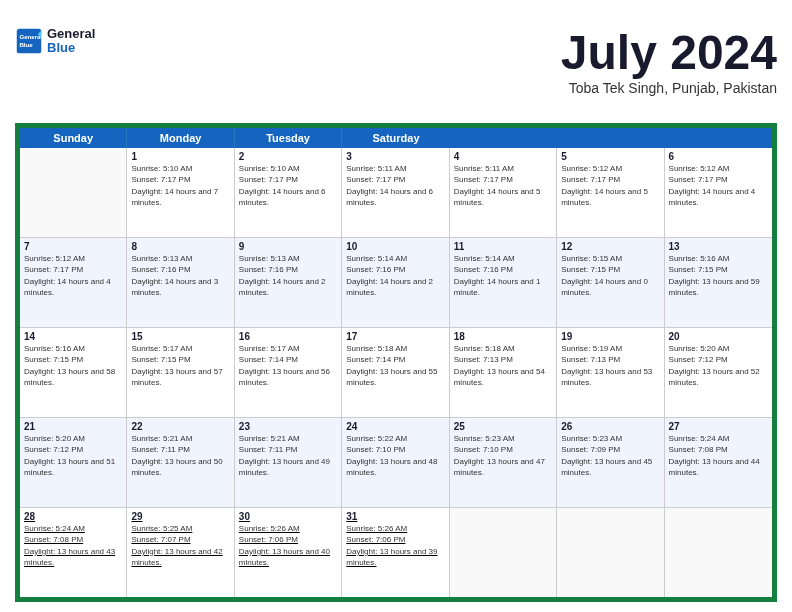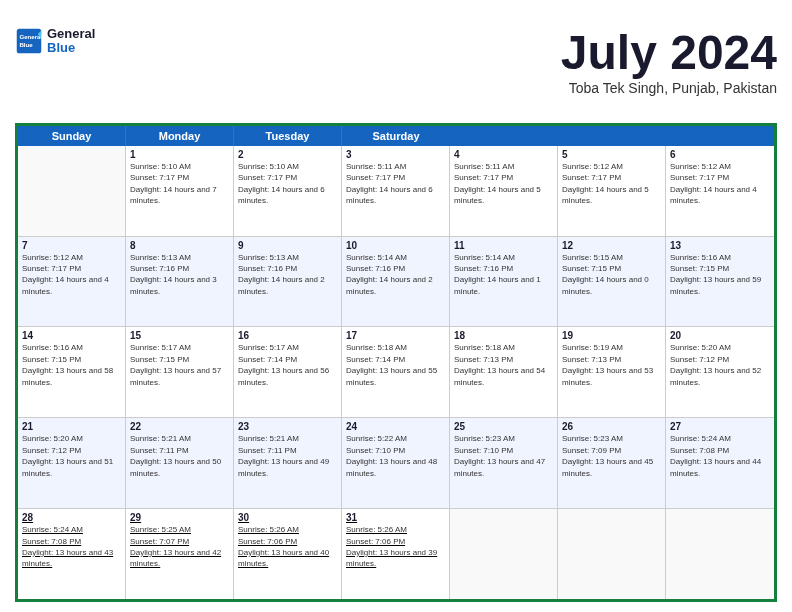--- a/index.html
+++ b/index.html
@@ -44,21 +44,21 @@
     }
     .location {
       font-size: 14px;
       color: #333;
       font-weight: normal;
     }
     .calendar {
       flex: 1;
       display: flex;
       flex-direction: column;
-      border: 3px solid #15803d;
+      border: 5px solid #15803d;
     }
     .cal-header {
       display: grid;
       grid-template-columns: repeat(7, 1fr);
       background: #1565c0;
     }
     .cal-header-cell {
       color: #fff;
       font-size: 11px;
       font-weight: bold;

